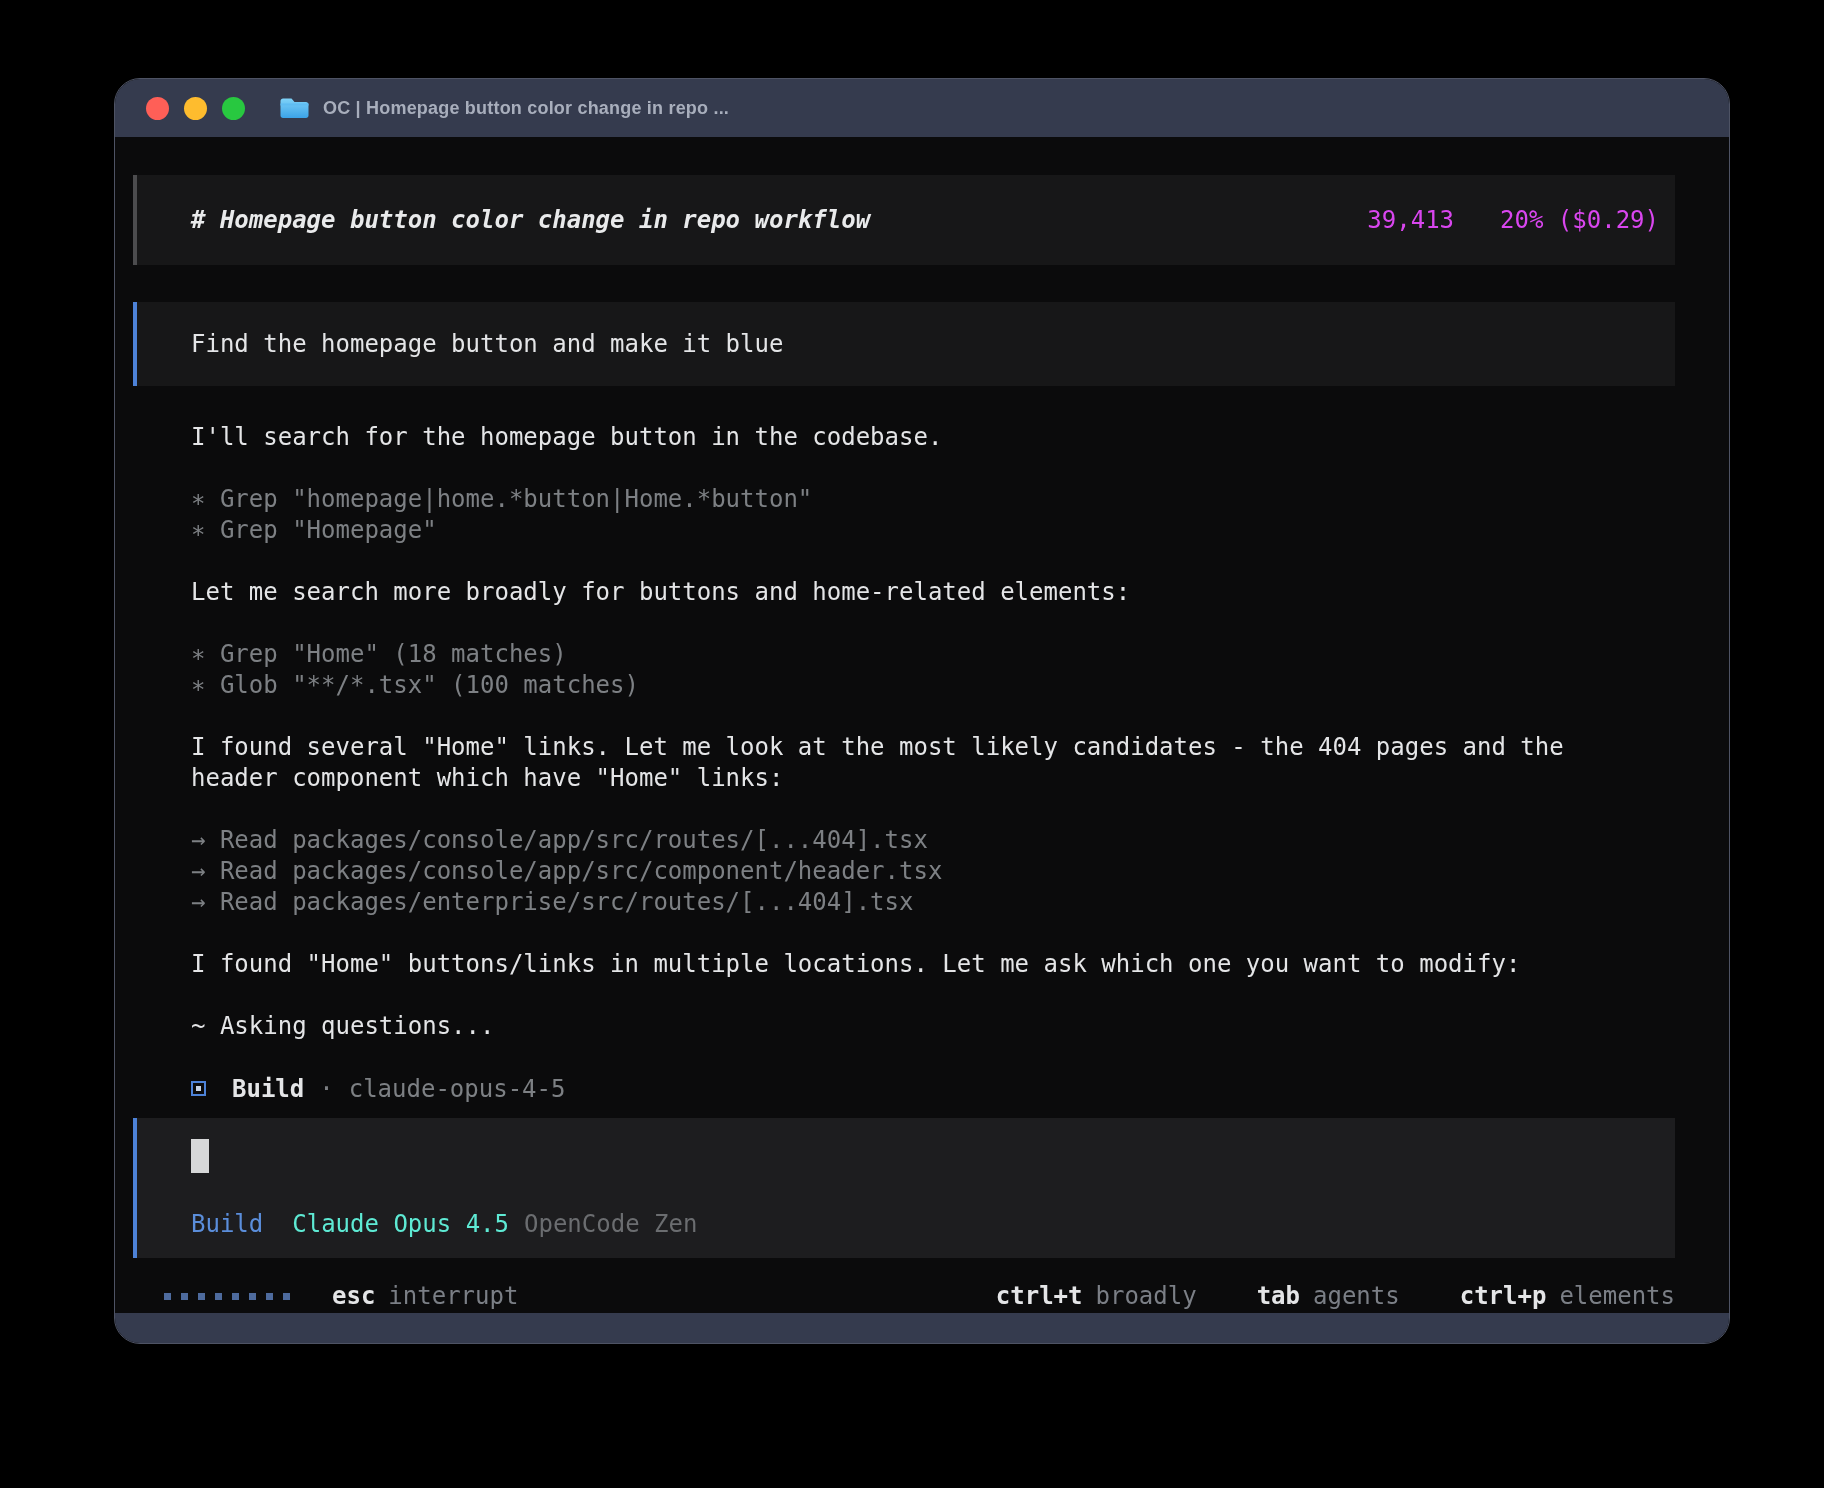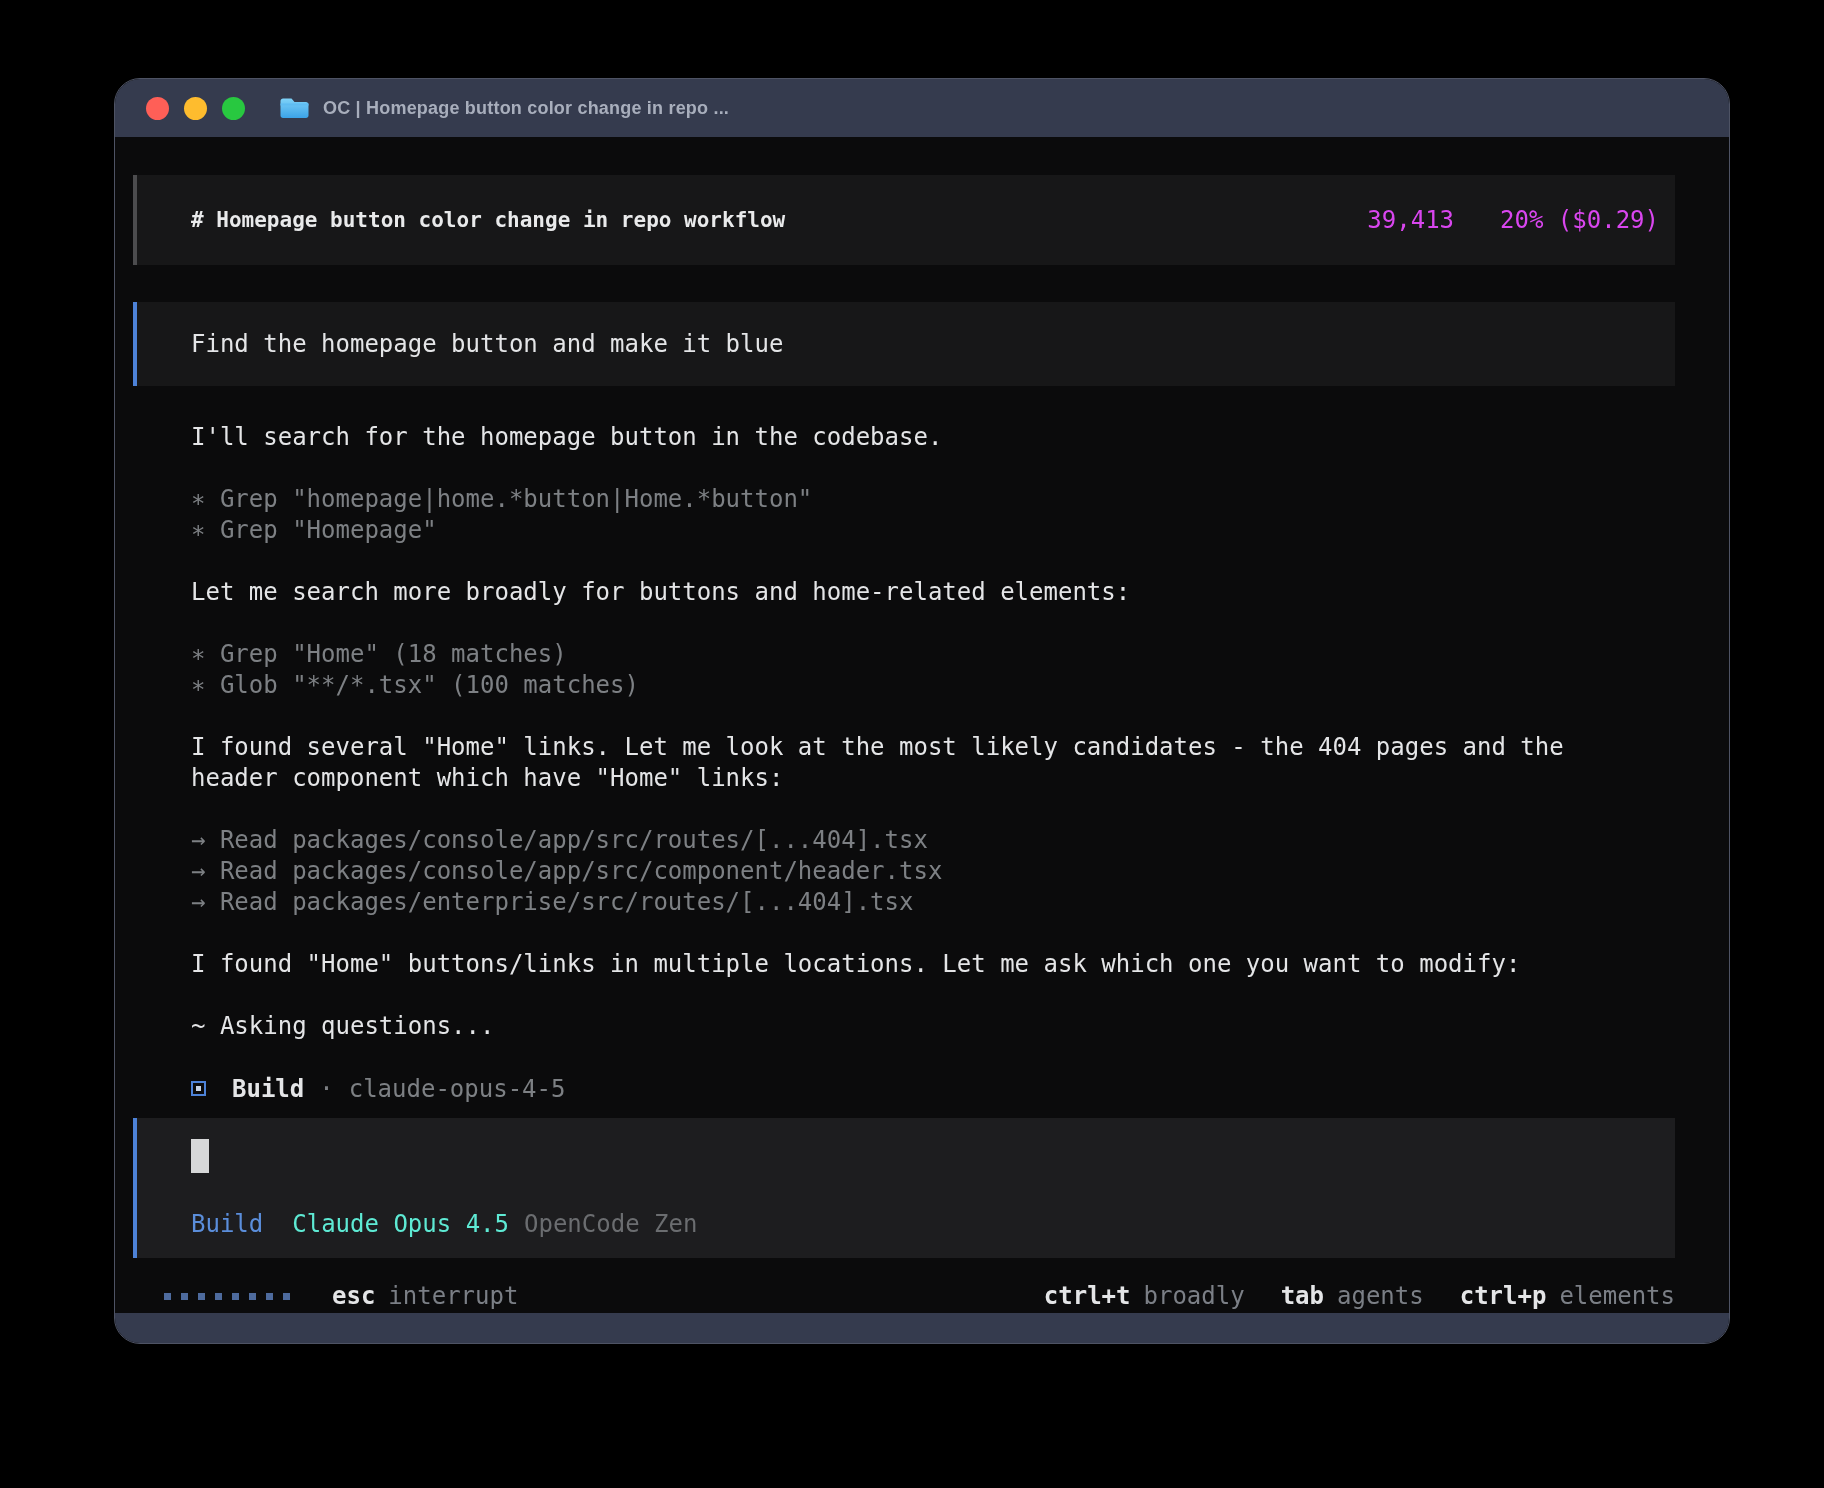--- a/index.html
+++ b/index.html
@@ -26,21 +26,21 @@
   }
 
   
   .content { padding:0 54px 0 18px; }
 
   .block { background:#171718; border-left:4px solid #4c4c4e; }
   .header-block {
     margin-top:38px; height:90px; display:flex; align-items:center;
     padding:0 16px 0 54px;
   }
-  .header-title { font-size:21px; font-weight:bold; color:#e9eaeb; white-space:pre; }
+  .header-title { font-size:24px; font-weight:bold; color:#e9eaeb; white-space:pre;font-style:italic; }
   .header-stats { margin-left:auto; font-size:24px; color:#d946ef; display:flex; gap:46px; white-space:pre; }
 
   .user-block {
     margin-top:37px; height:84px; display:flex; align-items:center;
     padding:0 16px 0 54px; border-left-color:#4d82d8;
   }
   .user-text { font-size:24px; color:#e4e5e7; white-space:pre; }
 
   .conversation { margin-top:36px; margin-left:58px; font-size:24px; }
   .para { margin-bottom:31px; }
@@ -70,21 +70,21 @@
   .mode-model { color:#5eead4; margin-left:29px; }
   .mode-provider { color:#6b6d70; margin-left:15px; }
 
   .statusbar {
     margin-top:24px; margin-left:31px; display:flex; align-items:center; font-size:24px;
   }
   .spinner { display:flex; gap:10px; align-items:center; margin-right:42px; }
   .spinner .dot { width:7px; height:7px; background:#4e6b9e; }
   .sb-key { color:#e4e5e7; font-weight:bold; white-space:pre; }
   .sb-label { color:#7b7f86; margin-left:13px; white-space:pre; }
-  .sb-right { margin-left:auto; display:flex; gap:36px; }
+  .sb-right { margin-left:auto; display:flex; gap:60px; }
   .sb-item { display:flex; align-items:baseline; }
 
   .bottom-strip {
     position:absolute; left:0; right:0; bottom:0; height:30px; background:#353b4e;
   }
 </style>
 </head>
 <body>
 
 <div class="window">

